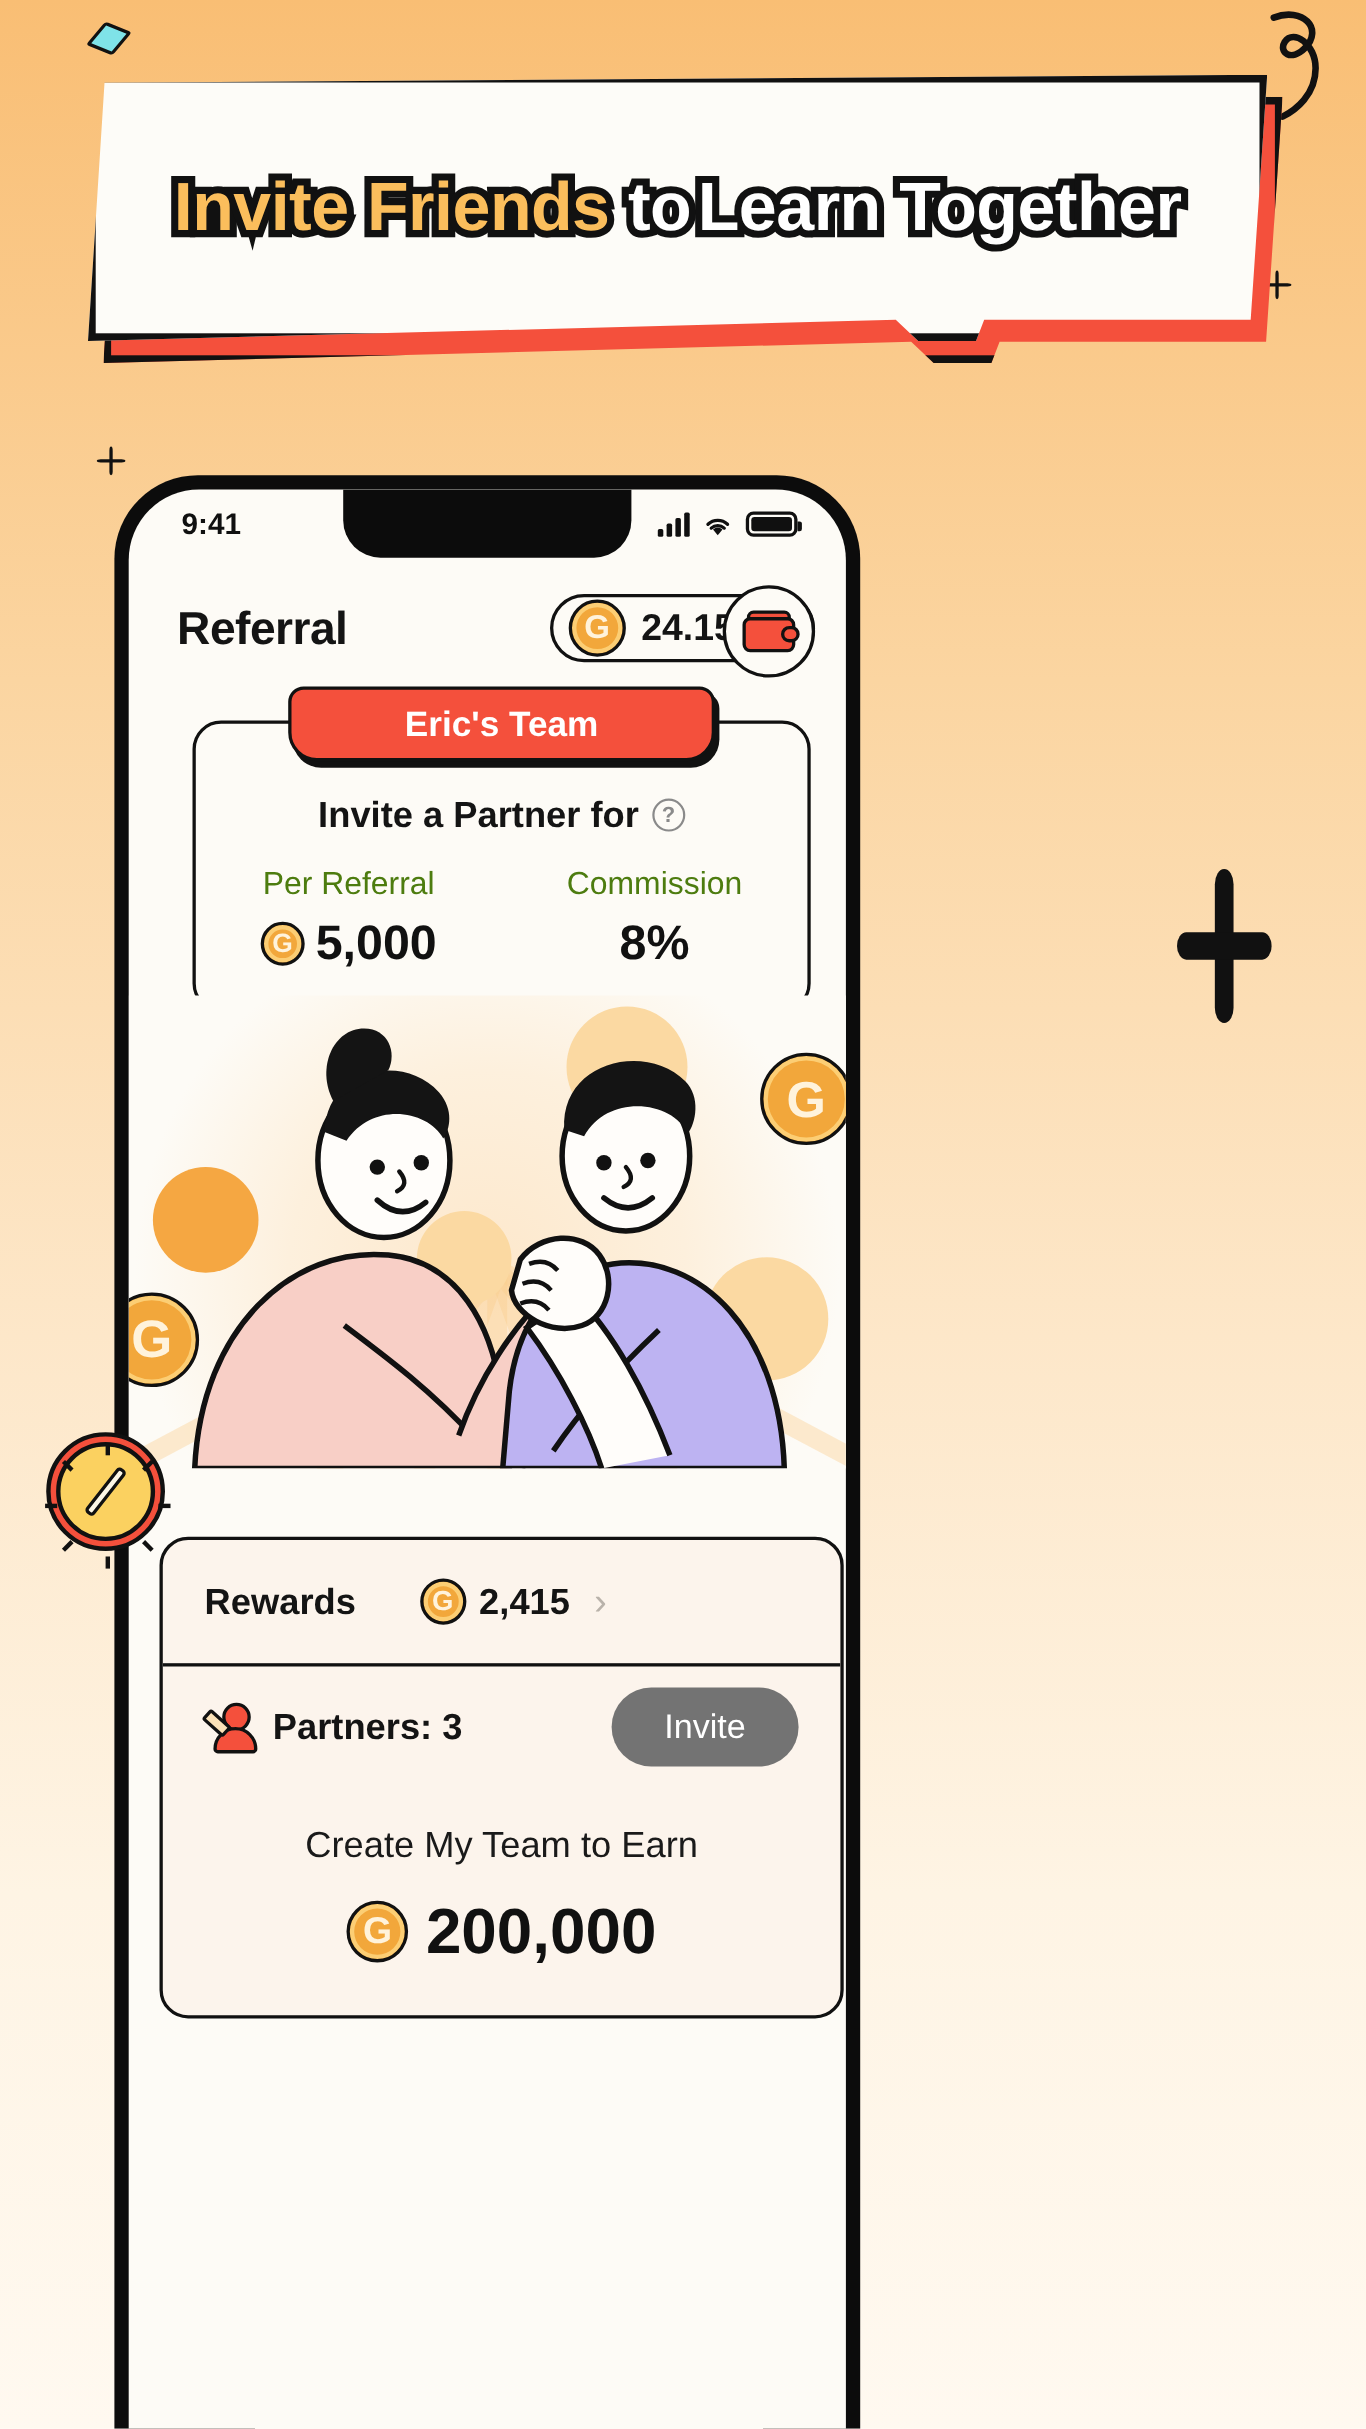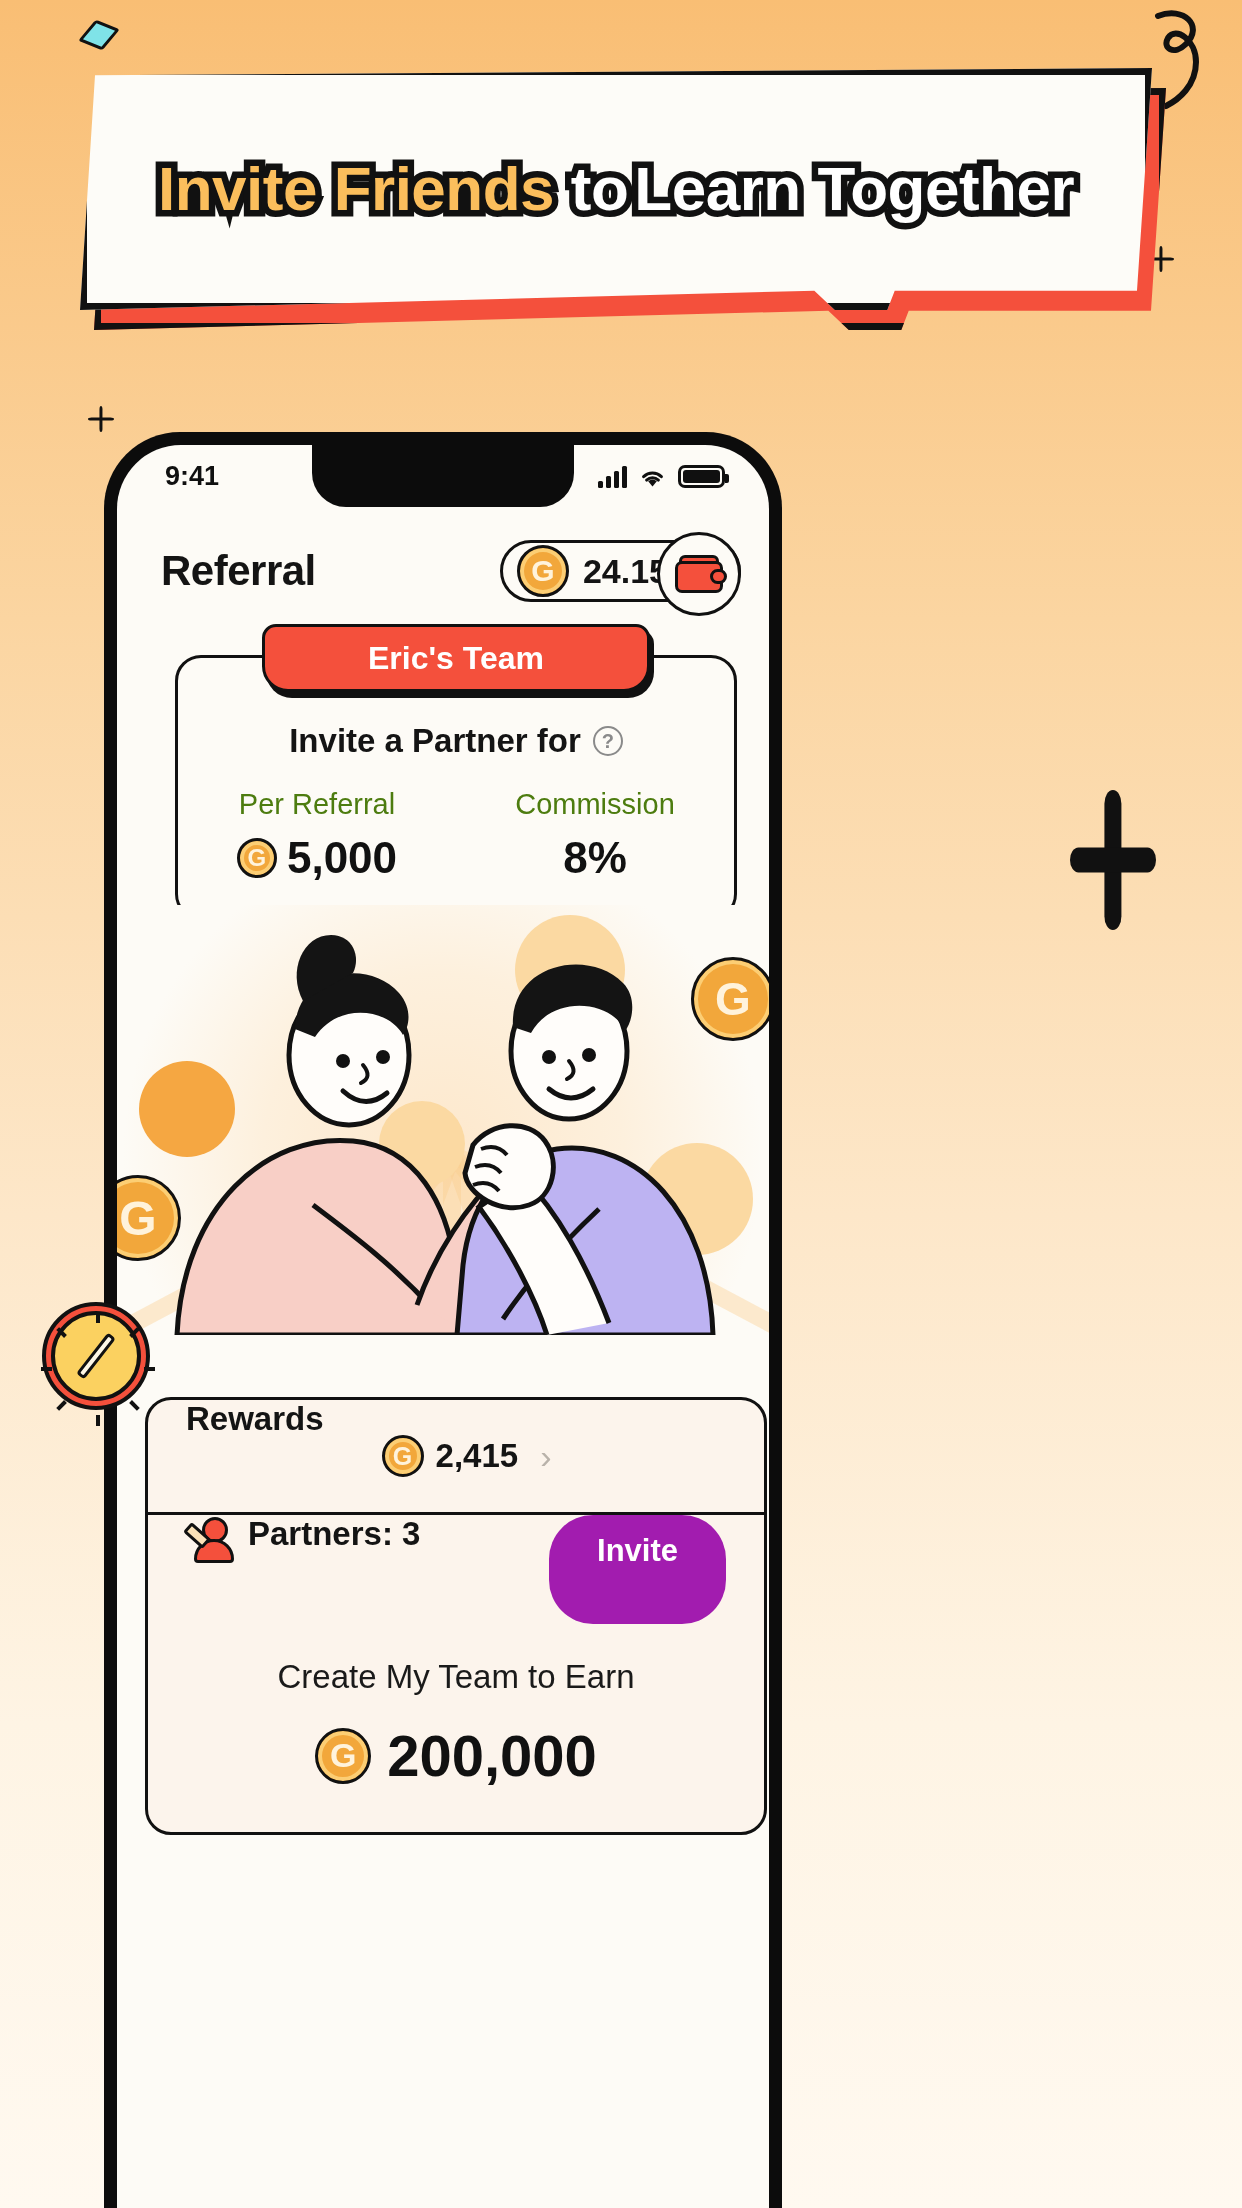--- a/index.html
+++ b/index.html
@@ -192,39 +192,39 @@
     box-shadow: 0 4px 0 #111;
   }
 
   
   .list-card {
     position: absolute; left: 28px; top: 952px; width: 622px;
     background: #FCF4EC; border: 3px solid #111; border-radius: 26px;
     overflow: hidden;
   }
   .row {
-    display: flex; padding: 0 38px; height: 112px;
+    display: flex; align-items: center; padding: 0 38px; height: 112px;
   }
   .row + .row { border-top: 3px solid #111; }
   .row-label { font-size: 33px; font-weight: 800; color: #141414; }
   .rewards-val {
     display: flex; align-items: center; gap: 12px; margin-left: 58px;
     font-size: 33px; font-weight: 800; color: #141414;
   }
   .chev { color: #B9B2AA; font-size: 34px; font-weight: 400; margin-left: 10px; }
   .partner-ico { width: 48px; height: 48px; position: relative; margin-right: 14px; flex:none; }
   .pi-head { position:absolute; left:16px; top:2px; width:26px; height:26px; border-radius:50%;
     background:#F4503C; border:3px solid #111; }
   .pi-body { position:absolute; left:8px; top:24px; width:40px; height:24px;
     background:#F4503C; border:3px solid #111; border-radius:20px 20px 4px 4px; }
   .pi-pen  { position:absolute; left:-2px; top:14px; width:26px; height:13px;
     background:#FBE2B8; border:3px solid #111; border-radius:3px; transform: rotate(42deg); }
   .invite-btn {
-    margin-left: auto; background:#a21caf; color:#fff; border-radius: 44px;
-    padding: 18px 48px; font-size: 31px; font-weight: 700;
+    margin-left: auto; background:#737373; color:#fff; border-radius: 44px;
+    padding: 18px 48px; font-size: 31px; font-weight: 400;
   }
   .earn-block { padding: 34px 0 43px; text-align: center; }
   .earn-title { font-size: 33px; color: #1A1A1A; margin-bottom: 26px; font-weight: 500; }
   .earn-val {
     display:flex; align-items:center; justify-content:center; gap: 16px;
     font-size: 58px; font-weight: 800; color:#111;
   }
 
   
   .compass { position: absolute; left: 42px; top: 1302px; width: 108px; height: 108px; }

